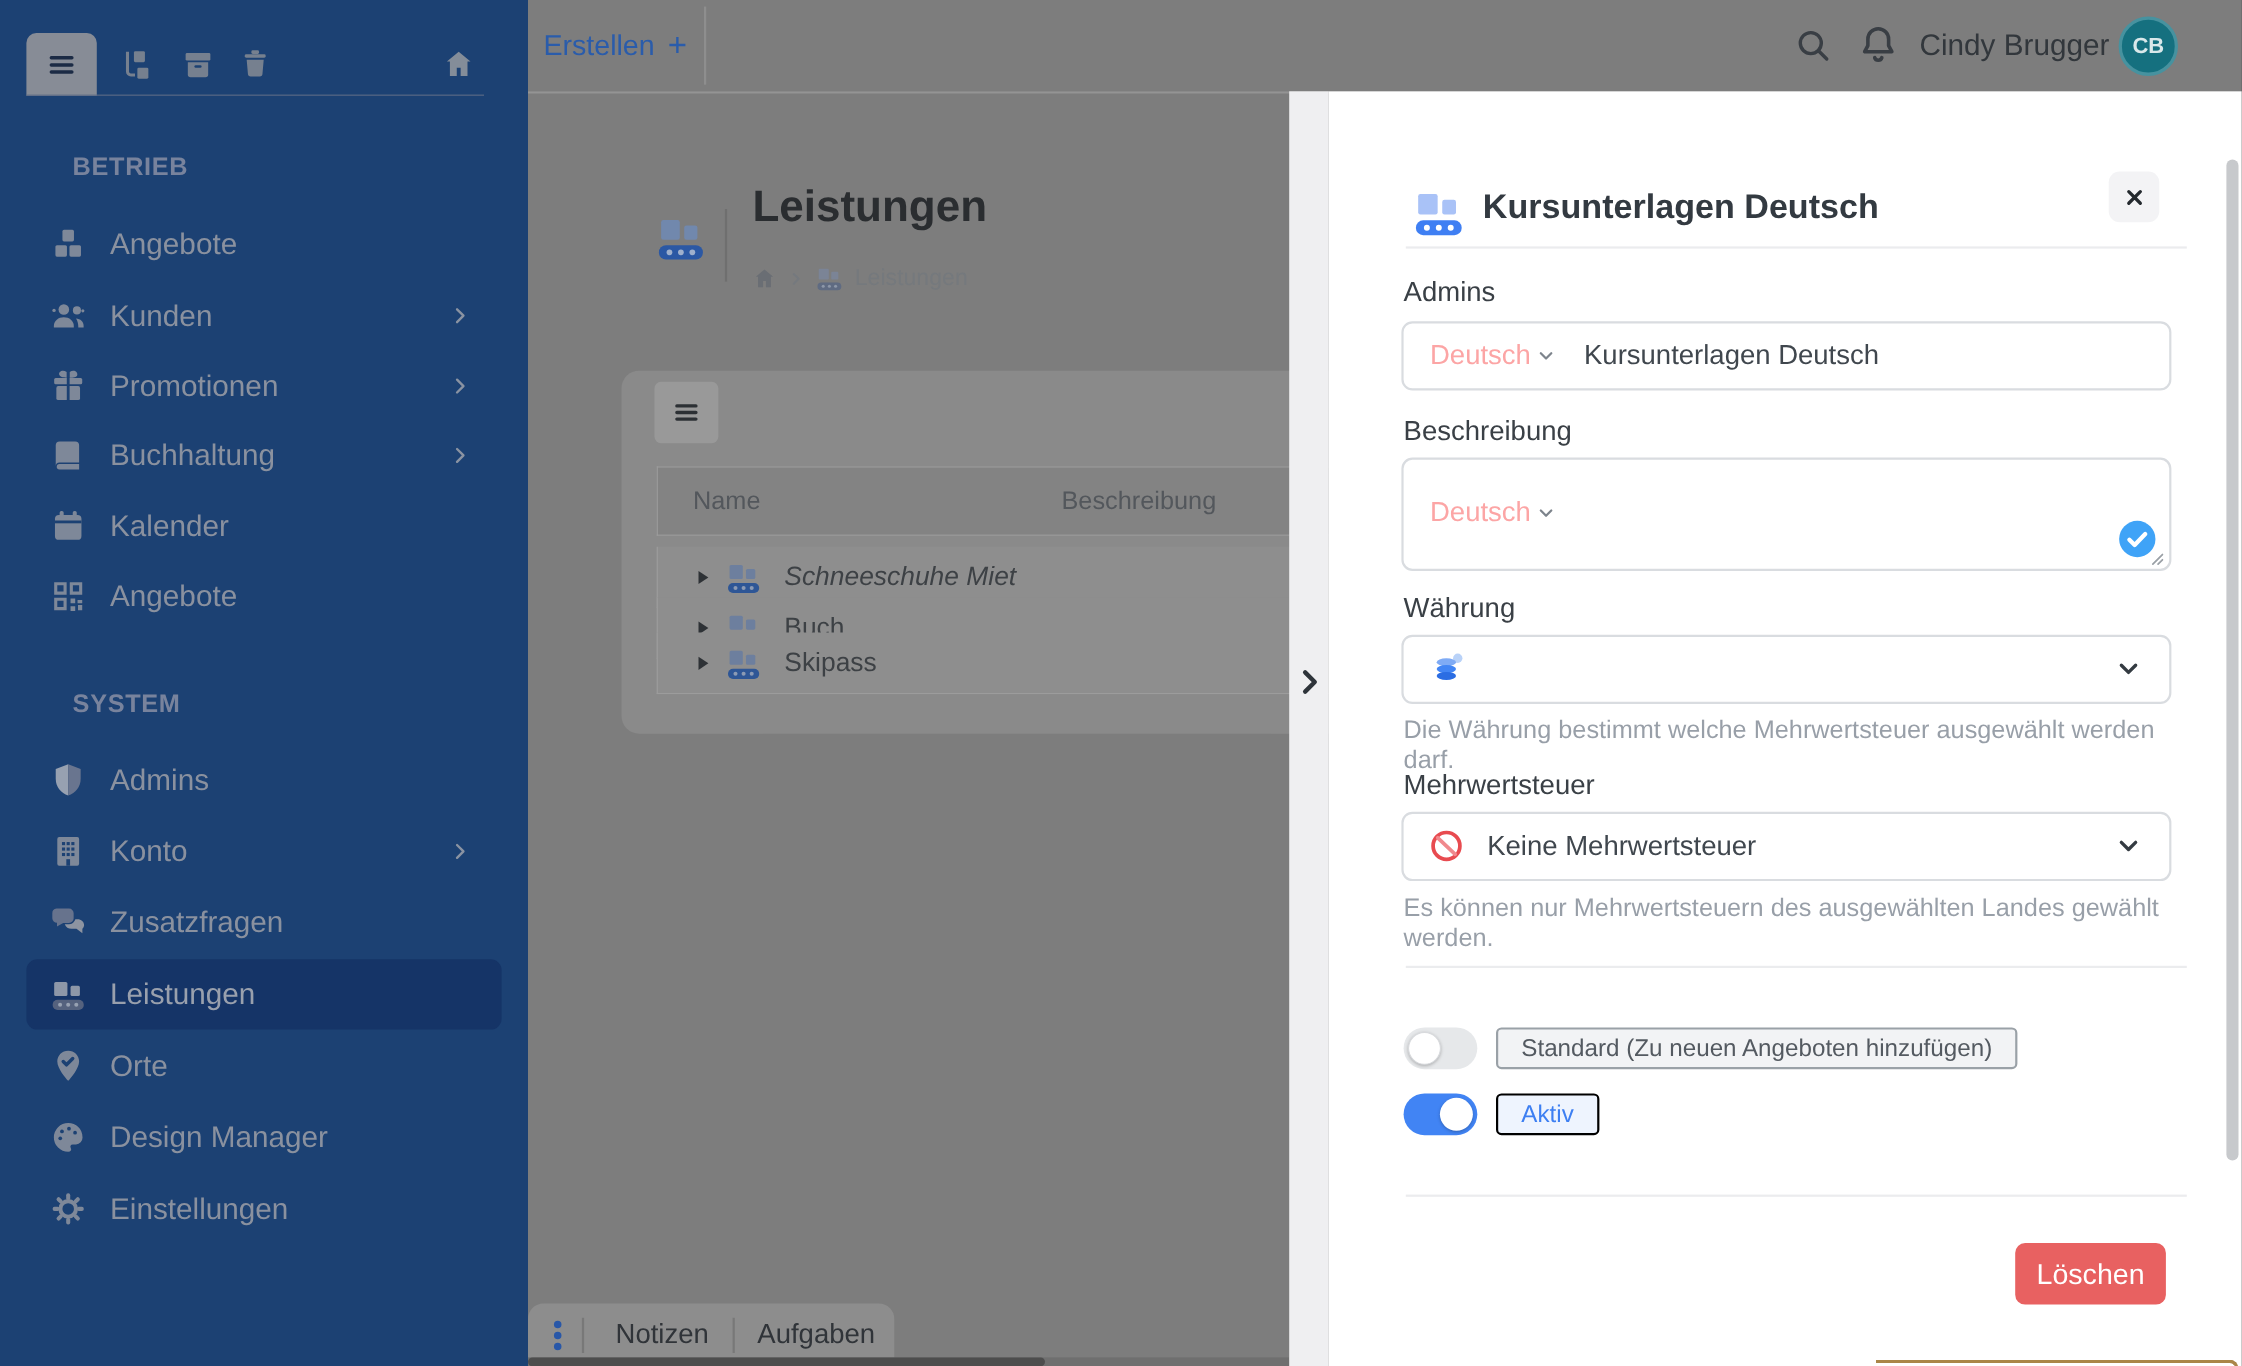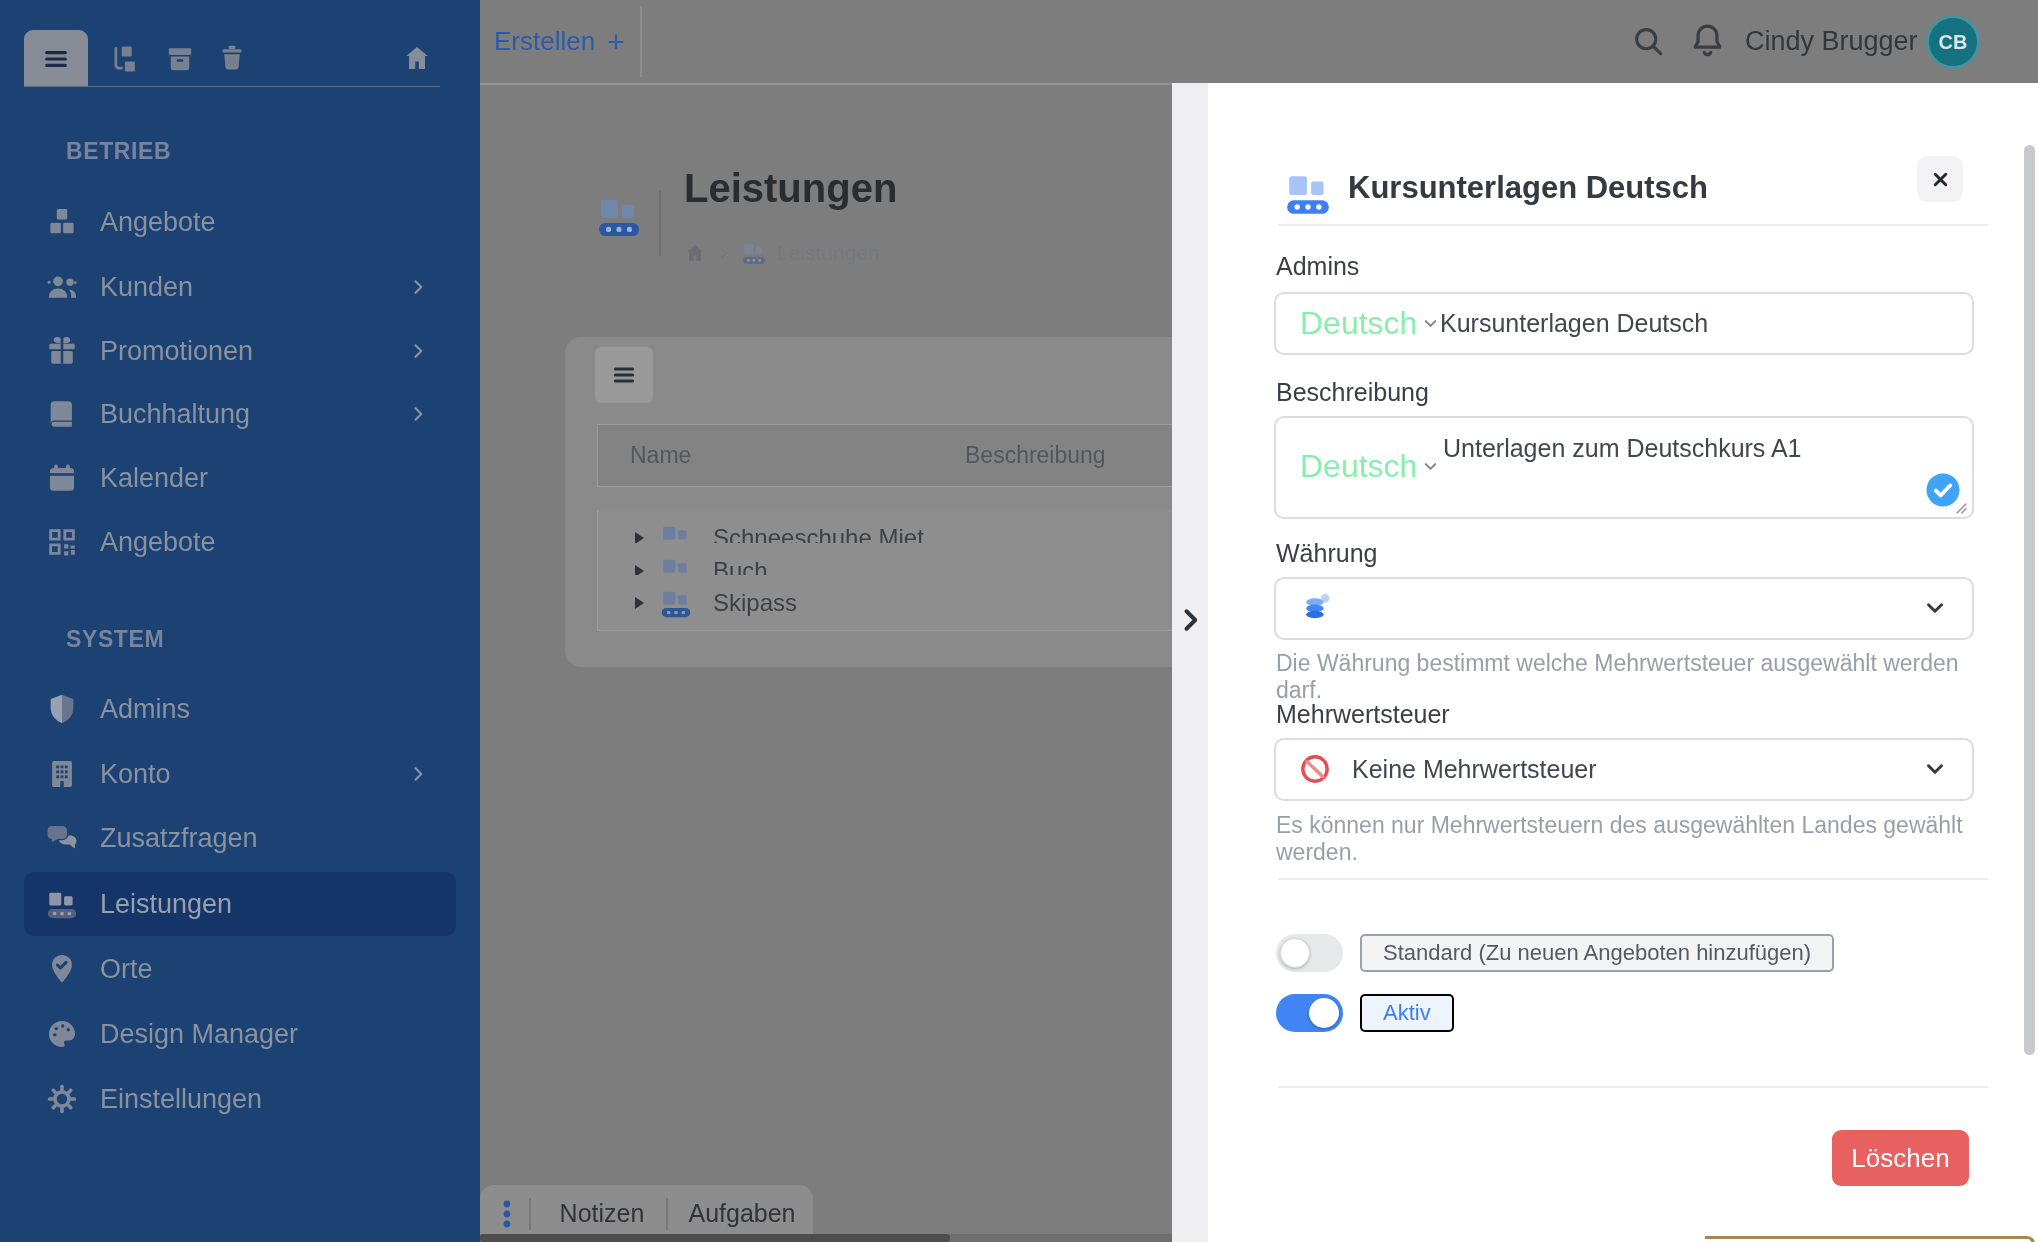--- a/index.html
+++ b/index.html
@@ -82,21 +82,21 @@
   .rail-chev{left:1176px;top:604px;width:28px;height:32px;color:#2e343a;z-index:6;cursor:pointer;}
   .drawer{left:1208px;top:83px;width:830px;height:1159px;background:#ffffff;z-index:6;}
   .dw{z-index:7;}
   .dw-ic{left:1283px;top:168px;width:50px;height:50px;--sq:#a9c2f7;--belt:#3f7ff3;--dot:#ffffff;}
   .dw-title{left:1348px;top:170px;color:#333a41;font-size:31px;font-weight:600;}
   .dw-close{left:1917px;top:156px;width:46px;height:46px;background:#f3f3f5;border-radius:10px;
             display:flex;align-items:center;justify-content:center;cursor:pointer;}
   .dw-div{left:1278px;width:710px;height:2px;background:#ebecee;}
   .dw-label{left:1276px;color:#3a4046;font-size:25px;font-weight:500;}
   .dw-box{left:1274px;width:700px;height:63px;border:2px solid #d9dce0;border-radius:10px;background:#fff;}
-  .dw-lang{color:#86efac;font-size:32px;font-weight:500;gap:4px;}
+  .dw-lang{color:#fca5a5;font-size:25px;font-weight:500;gap:4px;}
   .dw-value{color:#40474e;font-size:25px;font-weight:500;}
   .dw-help{left:1276px;width:714px;color:#989fa8;font-size:23px;font-weight:400;}
   .sel-chev{width:26px;height:26px;color:#343b42;}
   .toggle{left:1276px;width:67px;height:38px;border-radius:19px;cursor:pointer;}
   .knob{position:absolute;top:4px;width:30px;height:30px;border-radius:50%;background:#fff;
         box-shadow:0 1px 3px rgba(0,0,0,.25);}
   .chip{left:1360px;height:38px;display:inline-flex;align-items:center;padding:0 21px;
         border-radius:5px;font-size:22px;font-weight:500;white-space:nowrap;cursor:pointer;}
   .chip-std{border:2px solid #9aa1a7;background:#f2f3f5;color:#545a61;}
   .chip-aktiv{border:2px solid #000000;background:#eef4fe;color:#3d7ff2;}
@@ -413,21 +413,21 @@
           <path d="M4 6.5h16M4 12h16M4 17.5h16"></path>
         </svg>
       </span>
   </div>
 
   <div class="abs tbl-head">
     <span class="tbl-h" style="left:32px;">Name</span>
     <span class="tbl-h" style="left:367px;">Beschreibung</span>
   </div>
 
-  <div class="abs tbl-row" style="top:510px;">
+  <div class="abs tbl-row" style="top:497px;font-style:italic;">
     <span class="row-tri"></span>
     <span class="row-cv">
         <svg class="cv" viewBox="0 0 24 24" width="34" height="34">
           <rect class="a" x="3" y="4" width="8.5" height="9" rx="1"></rect>
           <rect class="a" x="13.5" y="6.5" width="6" height="6.5" rx="1"></rect>
           <rect class="b" x="2" y="15.5" width="20" height="6.5" rx="3.2"></rect>
           <circle class="c" cx="6.8" cy="18.7" r="1.3"></circle>
           <circle class="c" cx="12" cy="18.7" r="1.3"></circle>
           <circle class="c" cx="17.2" cy="18.7" r="1.3"></circle>
         </svg>
@@ -522,21 +522,20 @@
   <div class="abs dw dw-label" style="top:378px;">Beschreibung</div>
   <div class="abs dw dw-box" style="top:416px;height:103px;"></div>
   <div class="abs dw flexc dw-lang" style="left:1300px;top:446px;height:40px;">
     <span>Deutsch</span>
     <span style="color:#7d848c;">
         <svg viewBox="0 0 24 24" width="19" height="19" fill="none" stroke="currentColor" stroke-width="2.6" stroke-linecap="round" stroke-linejoin="round">
           <path d="m6 9 6 6 6-6"></path>
         </svg>
       </span>
   </div>
-  <div class="abs dw dw-value" style="left:1443px;top:434px;">Unterlagen zum Deutschkurs A1</div>
   <span class="abs dw" style="left:1925px;top:472px;">
     <svg viewBox="0 0 24 24" width="36" height="36">
         <circle cx="12" cy="12" r="11" fill="#3fa3f7"></circle>
         <path d="m7.2 12.4 3.2 3.2 6.4-6.6" fill="none" stroke="#fff" stroke-width="2.6" stroke-linecap="round" stroke-linejoin="round"></path>
       </svg>
   </span>
   <span class="abs dw" style="left:1950px;top:497px;">
     <svg viewBox="0 0 24 24" width="19" height="19" fill="none" stroke="#9aa0a6" stroke-width="2" stroke-linecap="round">
         <path d="M20 9 9 20"></path>
         <path d="m20 15-5 5"></path>

